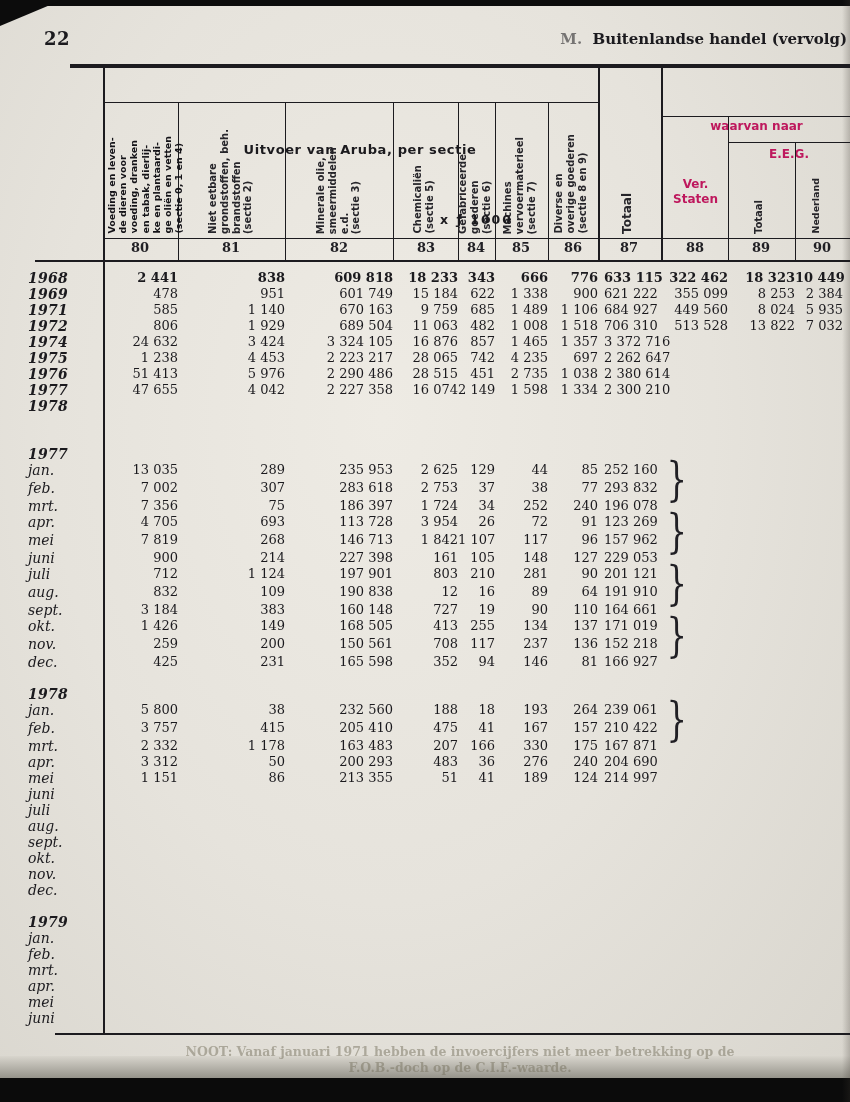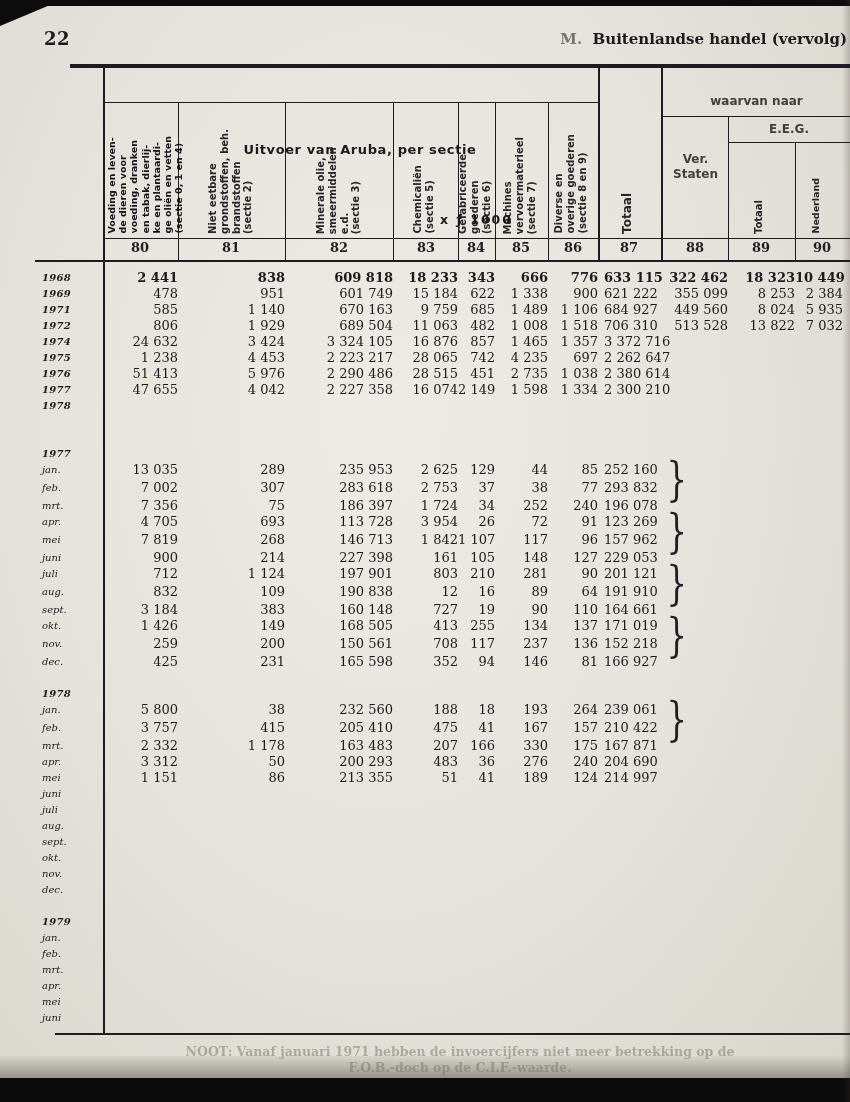--- a/index.html
+++ b/index.html
@@ -23,31 +23,31 @@
   #page-number{left:44px;top:28px;font-size:18px;font-weight:bold;letter-spacing:.5px;}
   #header-right{right:3px;top:30px;font-size:15px;font-weight:bold;white-space:nowrap;}
   #header-right .m{opacity:.55;}
   #table-title{left:140px;top:78px;width:440px;text-align:center;
       font-family:"DejaVu Sans", sans-serif;font-size:13px;font-weight:bold;letter-spacing:.6px;white-space:nowrap;}
   .rot{writing-mode:vertical-rl;transform:rotate(180deg);white-space:pre-line;
        font-family:"DejaVu Sans", sans-serif;font-size:10px;font-weight:bold;
        line-height:1.18;color:#26252a;}
   .rot.xb{font-size:9.5px;font-weight:bold;color:#141318;}
   .rot.one{font-size:12px;}
-  .hdr-sm{font-family:"DejaVu Sans", sans-serif;font-size:12px;font-weight:bold;color:#404040;
-          text-align:center;white-space:pre-line;line-height:1.25;}
+  .hdr-sm{font-family:"DejaVu Sans", sans-serif;font-size:12px;font-weight:bold;color:#be185d;
+          text-align:center;white-space:pre-line;line-height:1.25;margin-top:25px;}
   #unit-label{font-family:"DejaVu Sans", sans-serif;font-size:12.5px;font-weight:bold;letter-spacing:2px;}
   .colnum{position:absolute;top:176px;transform:translateX(-50%);
           font-size:13px;font-weight:bold;color:#201f24;}
   
   #body-table{position:absolute;left:0;top:270px;width:850px;border-collapse:collapse;table-layout:fixed;}
   #body-table td{height:16px;line-height:16px;padding:0;text-align:right;
       font-family:"DejaVu Serif", serif;font-size:13px;white-space:nowrap;overflow:visible;
       color:#1b1a1e;}
-  #body-table td.lab{text-align:left;padding-left:42px;font-style:italic;font-size:10px;}
+  #body-table td.lab{text-align:left;padding-left:28px;font-style:italic;font-size:14px;}
   #body-table tr.yr td.lab, #body-table td.lab.year{font-weight:bold;letter-spacing:.3px;}
   #body-table td.tot{text-align:left;padding-left:6px;}
   #body-table tr.b td{font-weight:bold;}
   .brace{display:inline-block;font:400 46px "DejaVu Serif", serif;line-height:0;
          transform:scaleX(.7) scaleY(1.02);position:relative;top:1px;left:2px;color:#201f24;}
   #footnote{left:150px;top:1044px;width:620px;text-align:center;white-space:pre-line;
       font-size:12.5px;font-weight:bold;line-height:1.3;color:#77725f;opacity:.5;filter:blur(.4px);}
 </style>
 </head>
 <body>

